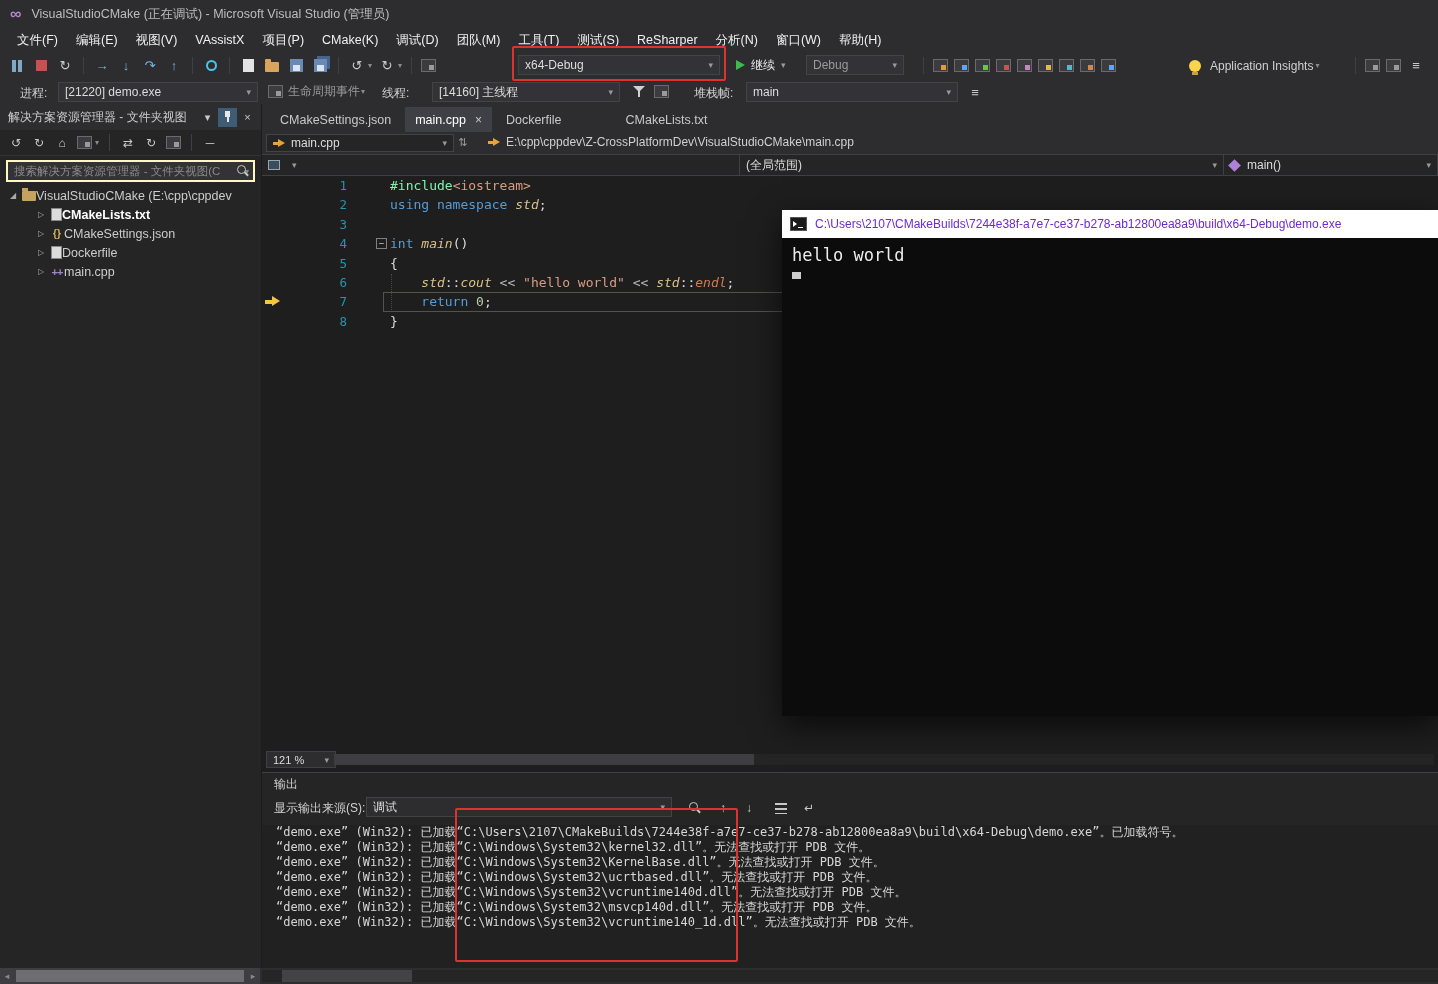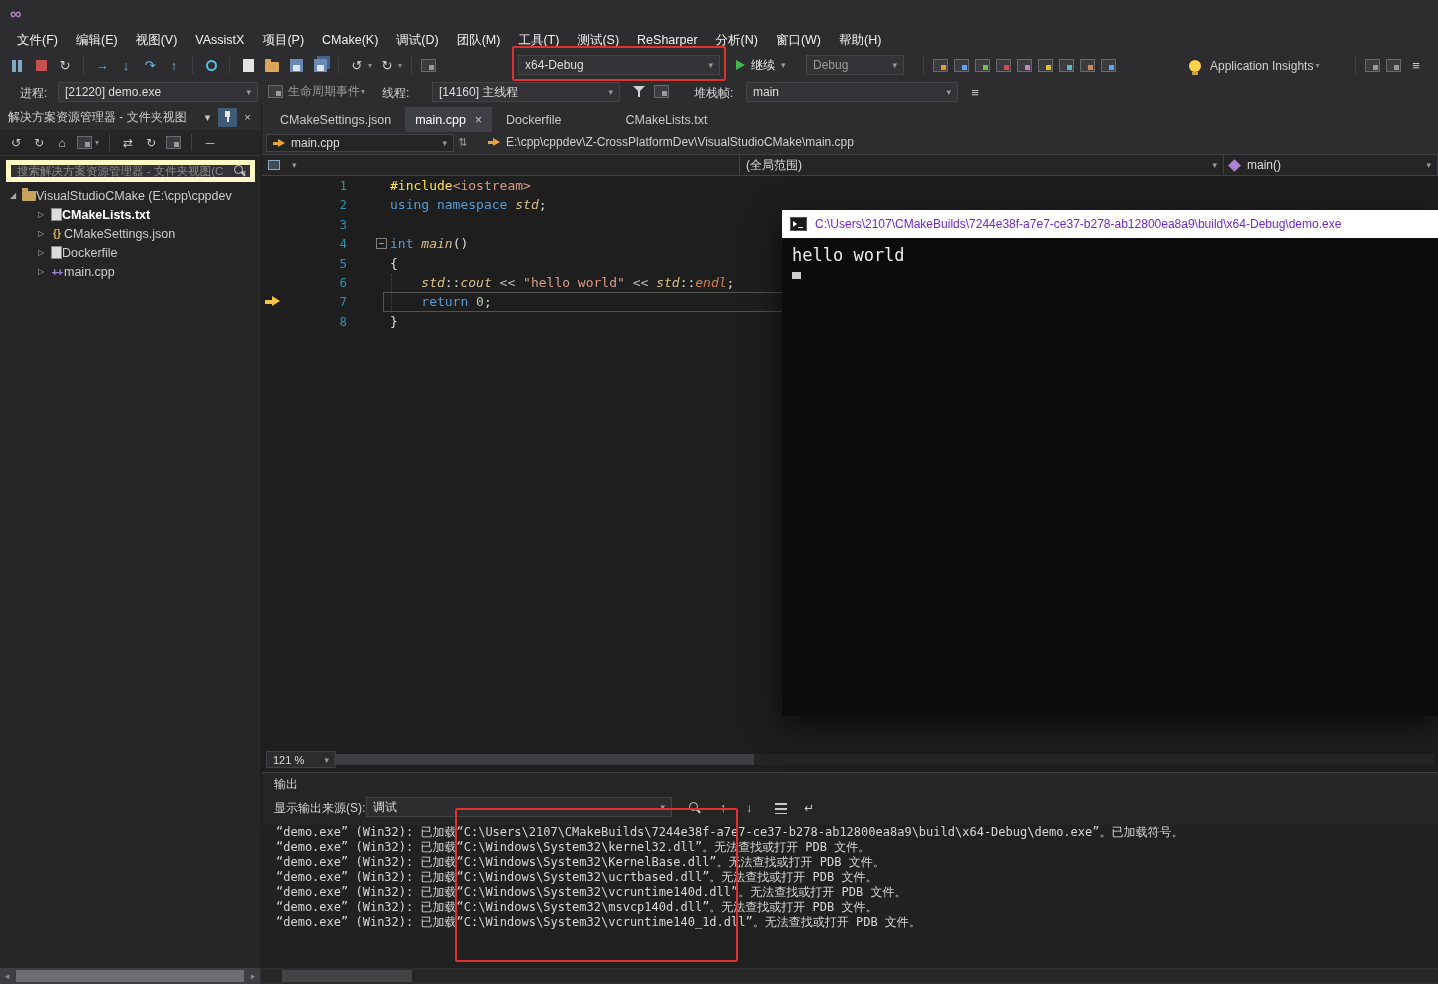--- a/index.html
+++ b/index.html
@@ -61,21 +61,21 @@
   #sidebar{left:0;top:104px;width:262px;height:864px;background:#252526;border-right:1px solid #1b1b1c}
   #sidebar-header{height:26px;display:flex;align-items:center;padding:0 4px 0 8px;background:#2d2d30}
   #sidebar-header .ttl{flex:1;font-size:12px;color:#cccccc;white-space:nowrap;overflow:hidden}
   .hico{width:19px;height:19px;display:flex;align-items:center;justify-content:center;color:#c8c8c8;font-size:11px;margin-left:1px}
   .hico.pinbg{background:#3e5c76}
   .ic-pin{position:relative;width:11px;height:12px}
   .ic-pin::before{content:"";position:absolute;left:3px;top:0;width:5px;height:6px;background:#e8e8e8}
   .ic-pin::after{content:"";position:absolute;left:5px;top:6px;width:1.5px;height:5px;background:#e8e8e8}
   #sidebar-tools{height:26px;display:flex;align-items:center;gap:7px;padding-left:8px;border-bottom:1px solid #333337}
   #sidebar-tools .tico{width:16px;height:16px;font-size:12px}
-  #se-search{display:flex;align-items:flex-end;background:#333337;border:5px solid #fef9c3;height:22px;margin:4px 6px 2px 6px;padding-right:4px}
+  #se-search{display:flex;align-items:center;background:#333337;border:2px solid #fef9c3;height:22px;margin:4px 6px 2px 6px;padding-right:4px}
   #se-search input{flex:1;background:transparent;border:0;color:#c8c8c8;font-size:11.5px;padding:0 6px;outline:none;font-family:inherit;min-width:0}
   #se-search input::placeholder{color:#8a8a8a}
   .ic-search{position:relative;width:12px;height:12px;flex:none}
   .ic-search::before{content:"";position:absolute;left:0;top:0;width:7px;height:7px;border:1.5px solid #c8c8c8;border-radius:50%}
   .ic-search::after{content:"";position:absolute;left:7px;top:8px;width:5px;height:1.5px;background:#c8c8c8;transform:rotate(45deg)}
   #file-tree{margin-top:4px}
   .tree-row{display:flex;align-items:center;height:19px;font-size:12.5px;color:#cccccc;white-space:nowrap;overflow:hidden}
   .tree-row.root{padding-left:6px}
   .tree-row.child{padding-left:34px}
   .tree-row.bold .tree-label{font-weight:bold;color:#ffffff}
@@ -112,21 +112,21 @@
   .cl-margin{width:20px;position:relative;flex:none}
   .cl-num{width:65px;text-align:right;color:#2b91af;font-size:12.5px;flex:none}
   .cl-fold{width:43px;position:relative;flex:none}
   .fold-box{position:absolute;left:29px;top:4px;width:11px;height:11px;border:1px solid #808080;color:#c8c8c8;font-size:9px;line-height:9px;text-align:center;background:#1e1e1e}
   .cl-code{position:relative;z-index:2}
   .cur-box{position:absolute;left:121px;right:0;top:0;bottom:0;border:1px solid #53534d;z-index:1}
   .cur-arrow{position:absolute;left:3px;top:4px;width:15px;height:11px}
   .cur-arrow::before{content:"";position:absolute;left:0;top:3.5px;width:7px;height:4px;background:#f5c542}
   .cur-arrow::after{content:"";position:absolute;left:7px;top:0;border-left:8px solid #f5c542;border-top:5.5px solid transparent;border-bottom:5.5px solid transparent}
   #indent-guide{position:absolute;left:129px;top:98px;height:38px;border-left:1px dotted #464646}
-  .tk-pp{color:#fde047}.tk-str{color:#d69d85}.tk-kw{color:#569cd6}
+  .tk-pp{color:#86efac}.tk-str{color:#d69d85}.tk-kw{color:#569cd6}
   .tk-typ{color:#d8c08a;font-style:italic}.tk-fn{color:#d8c08a;font-style:italic}
   .tk-fn2{color:#cd7d52;font-style:italic}.tk-op{color:#b8b8b8}
   .tk-num{color:#b5cea8}.tk-pl{color:#dcdcdc}
 
   #zoomrow{position:absolute;left:0;top:646px;right:0;height:20px;background:#1e1e1e}
   #zoom-combo{left:4px;width:70px;top:1px;height:17px;background:#2d2d30;border:1px solid #3f3f46;font-size:11px}
   #hscroll-editor{position:absolute;left:72px;right:4px;top:4px;height:11px;background:#252526}
   #hscroll-editor .thumb{position:absolute;left:0;width:420px;height:11px;background:#3e3e42}
 
   
@@ -163,20 +163,21 @@
   #out-hscroll{position:absolute;left:262px;right:0;top:2px;height:12px;background:#252526}
   #out-hscroll .thumb{position:absolute;left:20px;width:130px;height:12px;background:#434346}
 </style>
 </head>
 <body>
 
 <div id="screen">
 
   <div id="titlebar" class="abs">
     <span class="vs-logo">∞</span>
+    <span class="title">VisualStudioCMake (正在调试) - Microsoft Visual Studio (管理员)</span>
   </div>
 
   <nav id="menubar" class="abs">
       <div class="menu-item">文件(F)</div>
       <div class="menu-item">编辑(E)</div>
       <div class="menu-item">视图(V)</div>
       <div class="menu-item">VAssistX</div>
       <div class="menu-item">项目(P)</div>
       <div class="menu-item">CMake(K)</div>
       <div class="menu-item">调试(D)</div>

